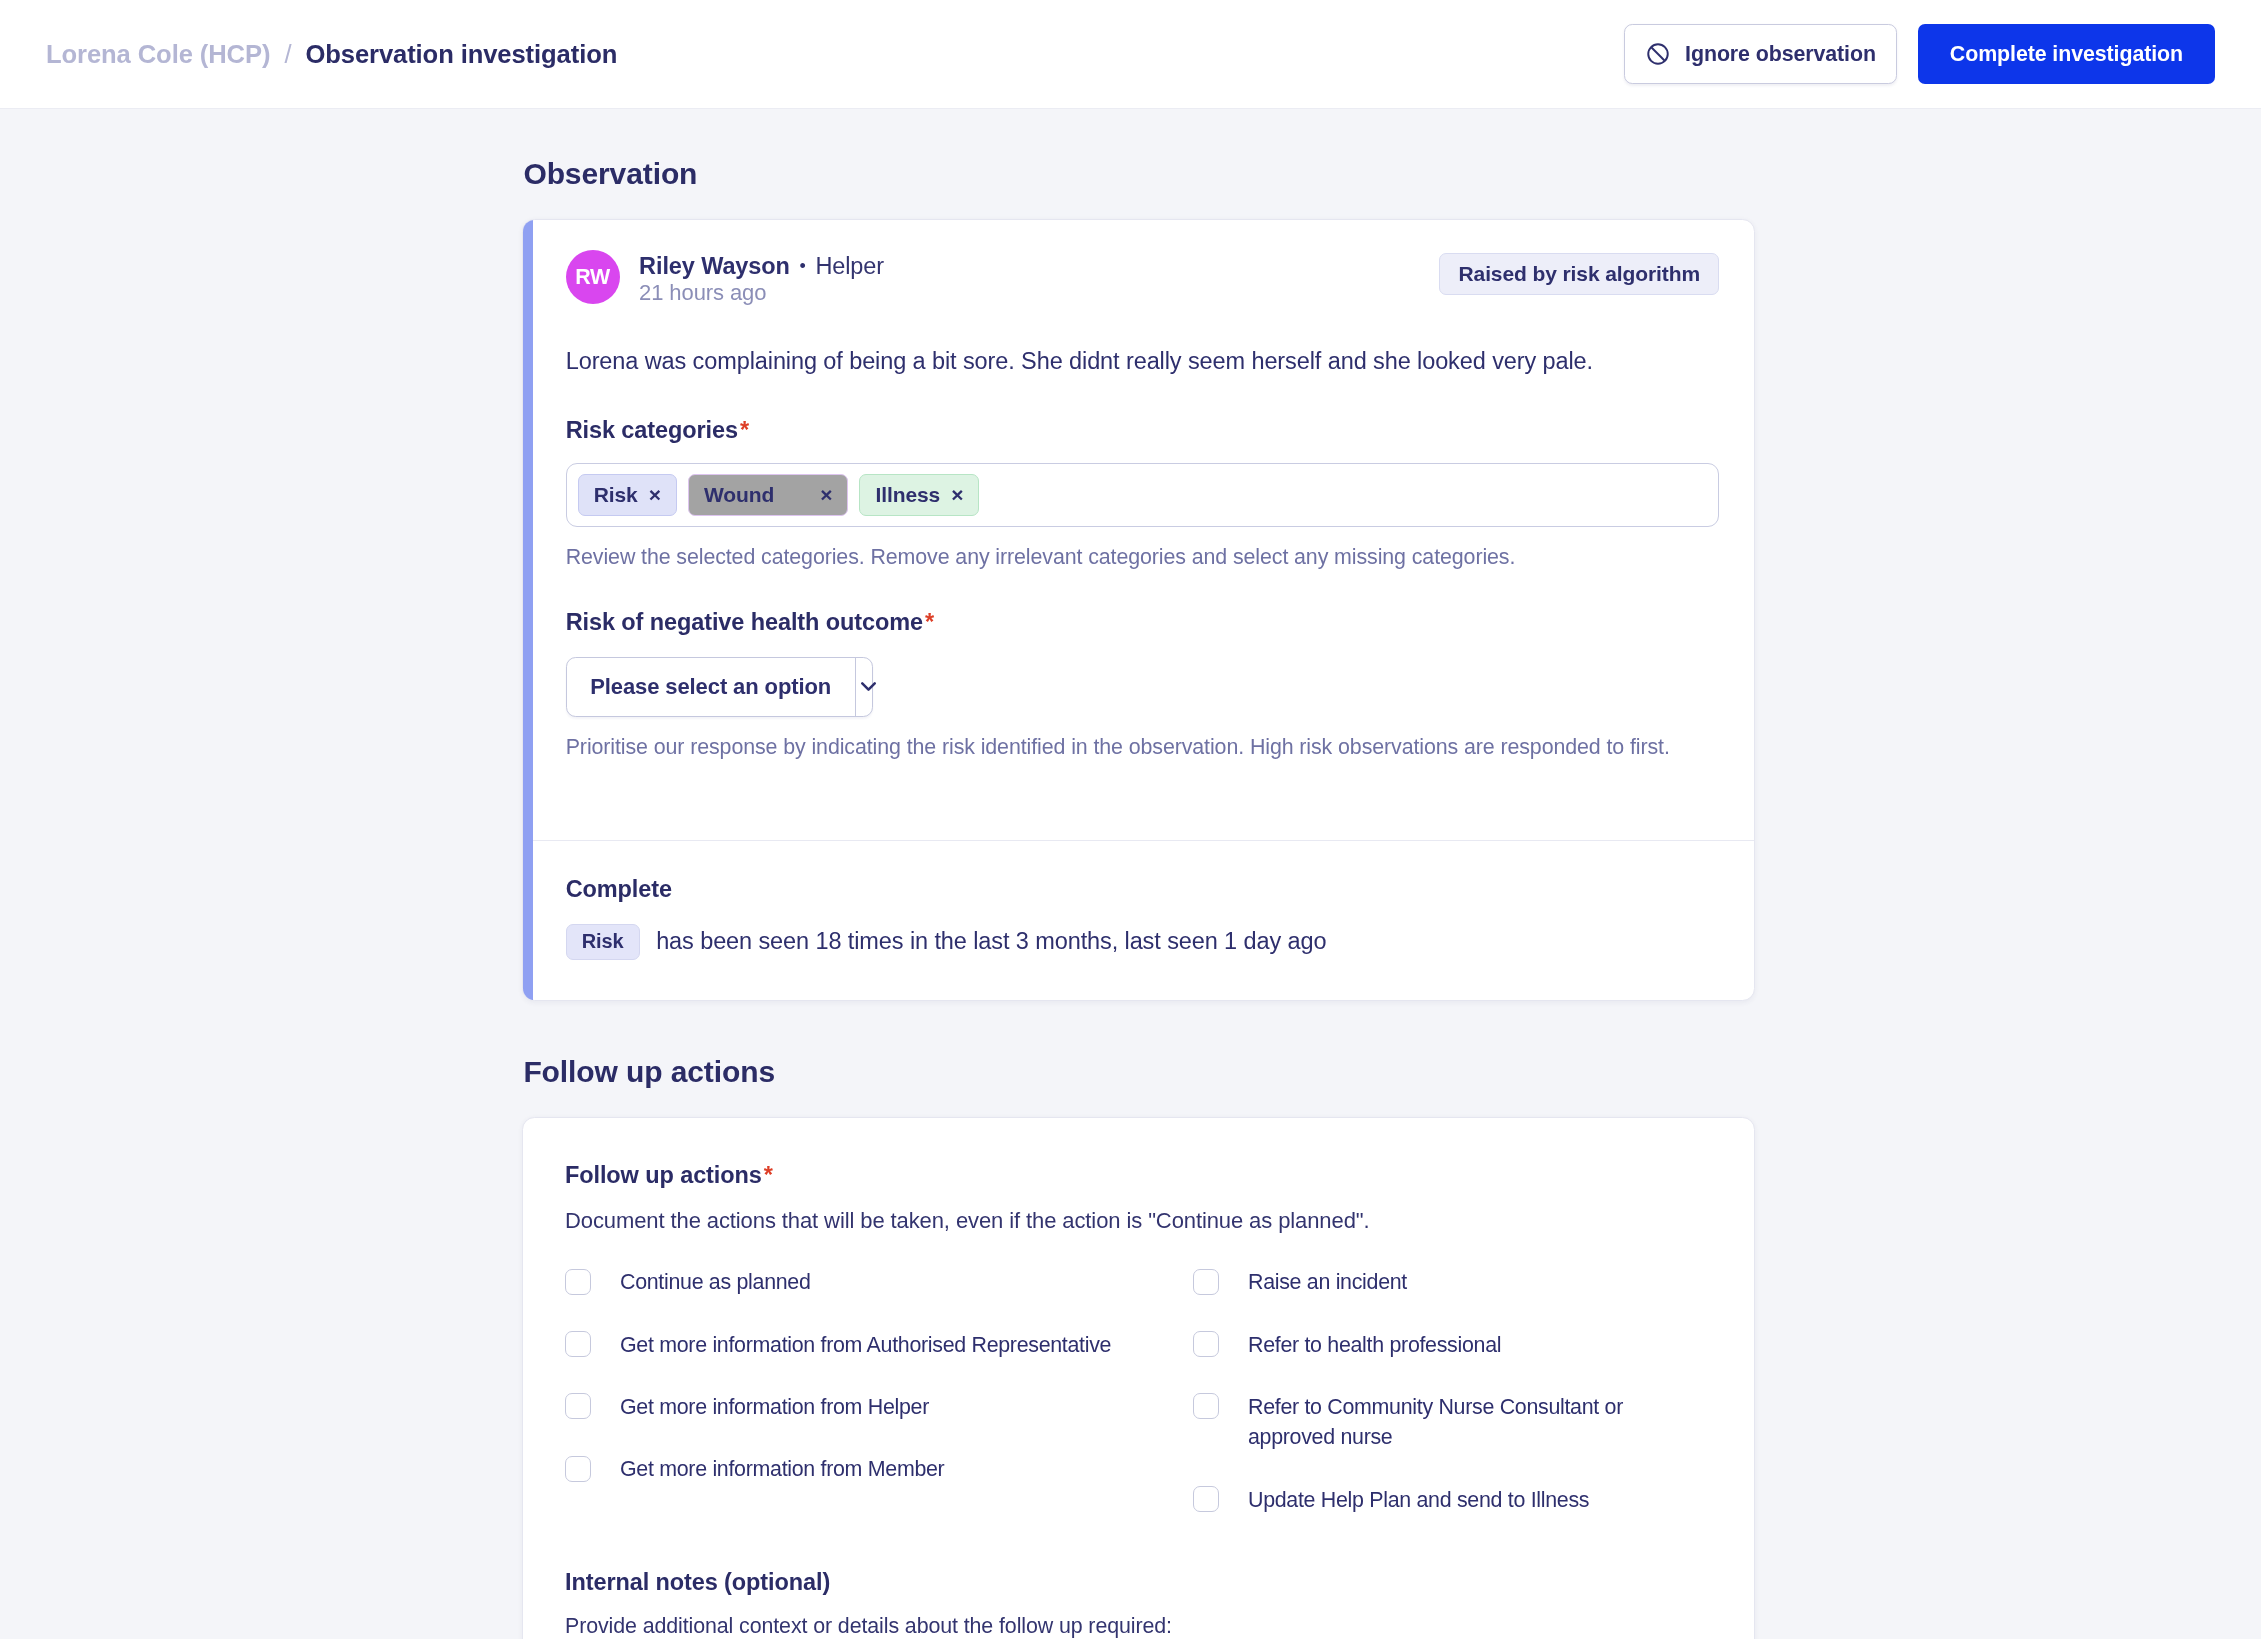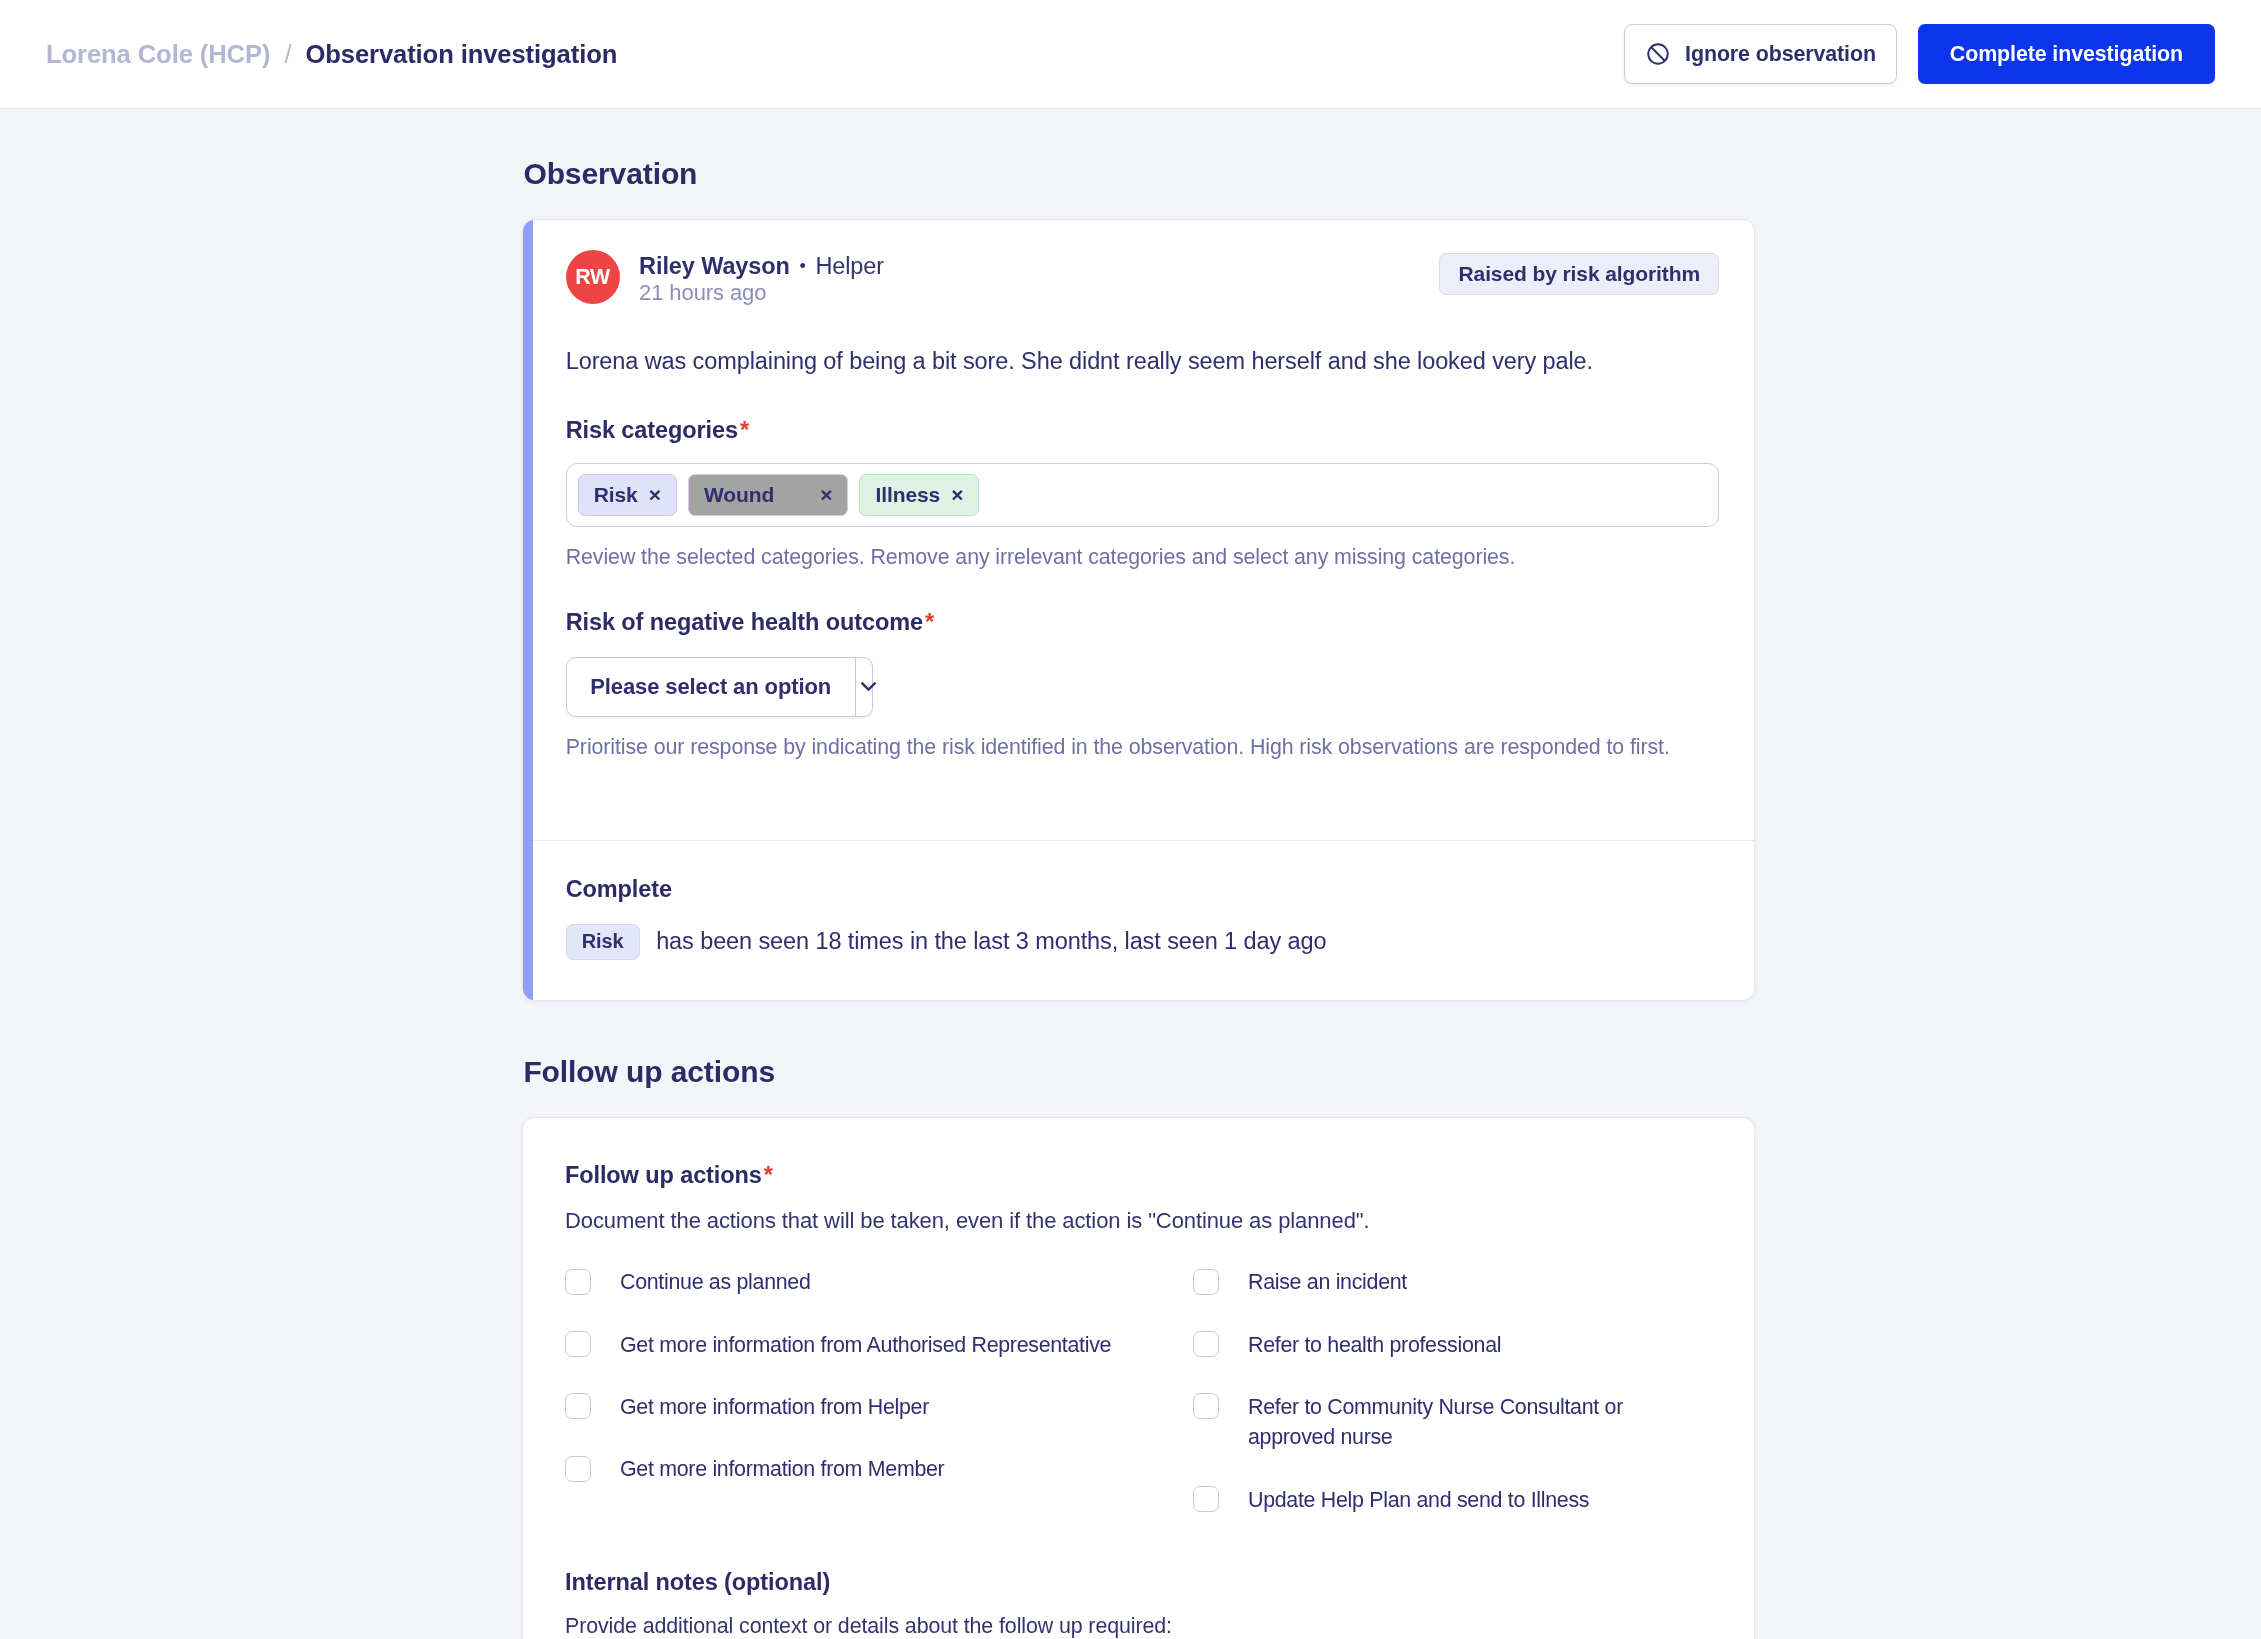--- a/index.html
+++ b/index.html
@@ -57,21 +57,21 @@
     display: flex; overflow: hidden;
   }
   .accent-bar { width: 9.7px; background: #8fa0f2; flex-shrink: 0; }
   .card-inner { flex: 1; min-width: 0; }
 
   
   .obs-top { padding: 30px 35px 40px 33px; }
   .obs-header { display: flex; align-items: flex-start; }
   .avatar {
     width: 54px; height: 54px; border-radius: 50%;
-    background: #ef4444; color: #ffffff;
+    background: #d946ef; color: #ffffff;
     font-size: 21.4px; font-weight: 700;
     display: flex; align-items: center; justify-content: center;
     flex-shrink: 0;
   }
   .author-block { margin-left: 19.4px; flex: 1; }
   .author-line { display: flex; align-items: center; gap: 9.7px; font-size: 23.5px; margin-top: 2.8px; }
   .author-name { font-weight: 700; color: #2e2f6d; }
   .author-bullet { color: #2e2f6d; font-size: 18px; }
   .author-role { color: #33346f; }
   .author-time { font-size: 22px; color: #8b8eb7; margin-top: 0; }

